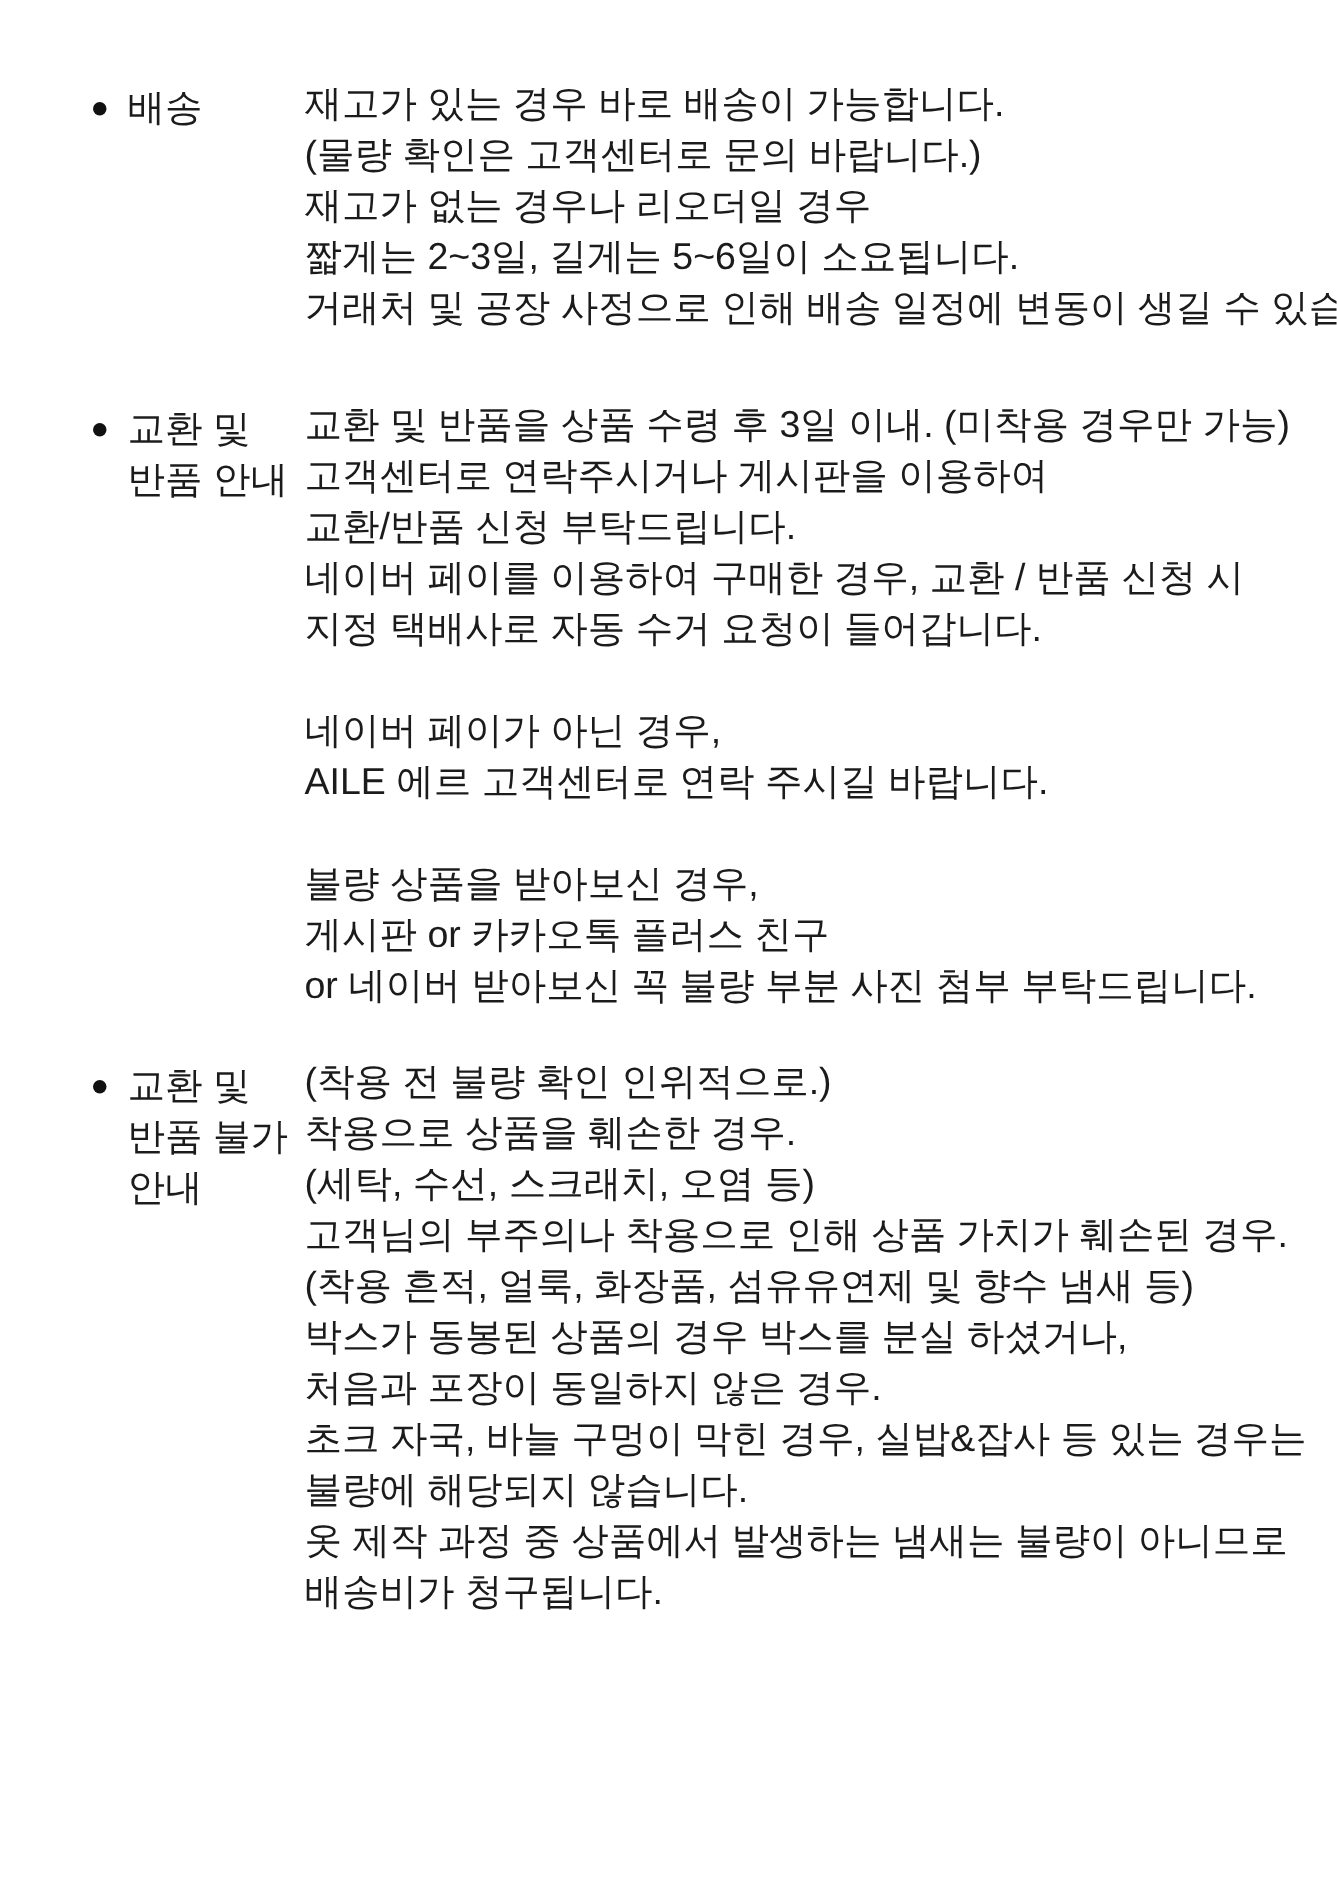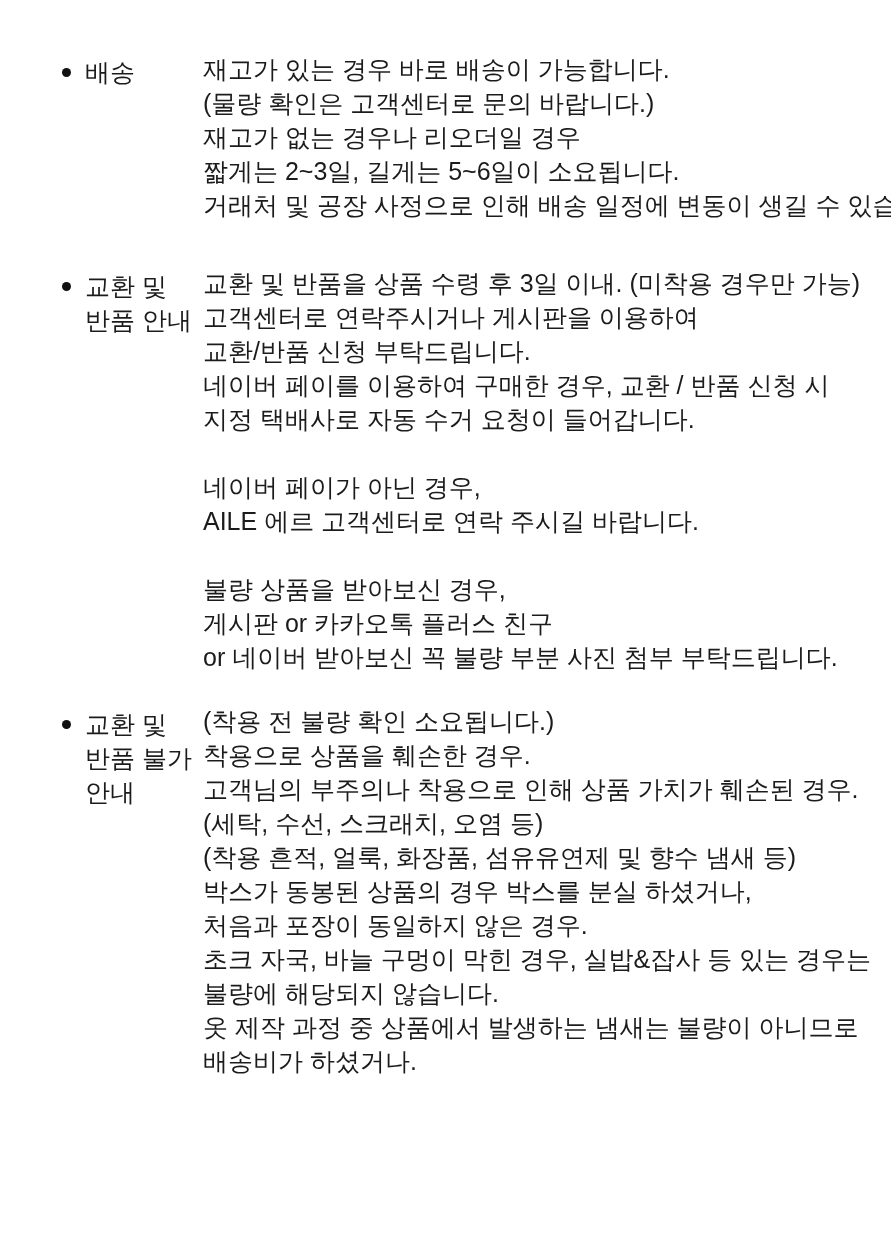--- a/index.html
+++ b/index.html
@@ -103,27 +103,27 @@
   <div class="section gap-md">
     <div class="label-col">
       <span class="bullet"></span>
       <div class="label-lines">
         <div class="label-line">교환 및</div>
         <div class="label-line">반품 불가</div>
         <div class="label-line">안내</div>
       </div>
     </div>
     <div class="body-col">
-      <div class="line">(착용 전 불량 확인 소요됩니다.)</div>
+      <div class="line">(착용 전 불량 확인 인위적으로.)</div>
       <div class="line">착용으로 상품을 훼손한 경우.</div>
+      <div class="line">(세탁, 수선, 스크래치, 오염 등)</div>
       <div class="line">고객님의 부주의나 착용으로 인해 상품 가치가 훼손된 경우.</div>
-      <div class="line">(세탁, 수선, 스크래치, 오염 등)</div>
       <div class="line">(착용 흔적, 얼룩, 화장품, 섬유유연제 및 향수 냄새 등)</div>
       <div class="line">박스가 동봉된 상품의 경우 박스를 분실 하셨거나,</div>
       <div class="line">처음과 포장이 동일하지 않은 경우.</div>
       <div class="line">초크 자국, 바늘 구멍이 막힌 경우, 실밥&amp;잡사 등 있는 경우는</div>
       <div class="line">불량에 해당되지 않습니다.</div>
       <div class="line">옷 제작 과정 중 상품에서 발생하는 냄새는 불량이 아니므로</div>
-      <div class="line">배송비가 하셨거나.</div>
+      <div class="line">배송비가 청구됩니다.</div>
     </div>
   </div>
 
 </div>
 
 </body></html>

